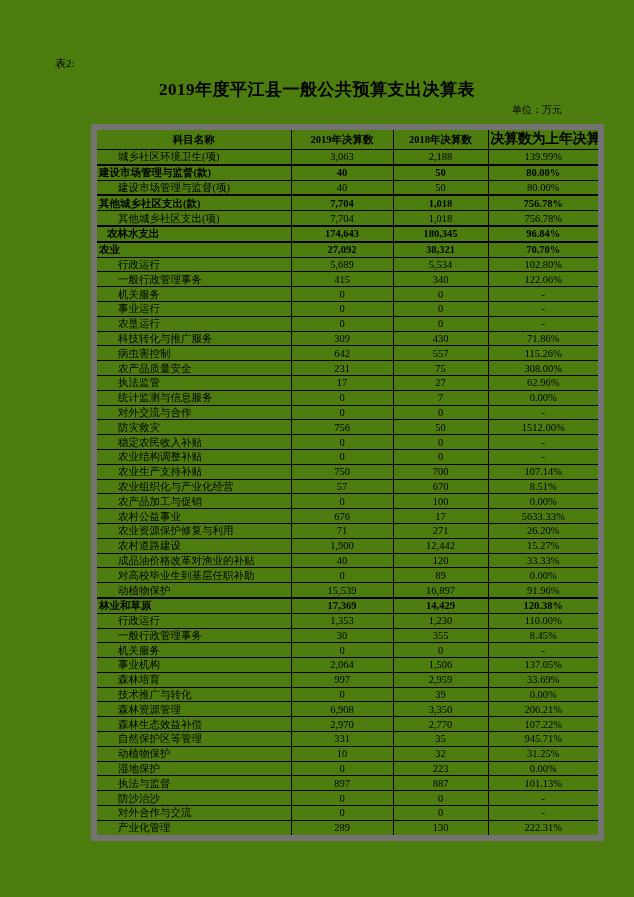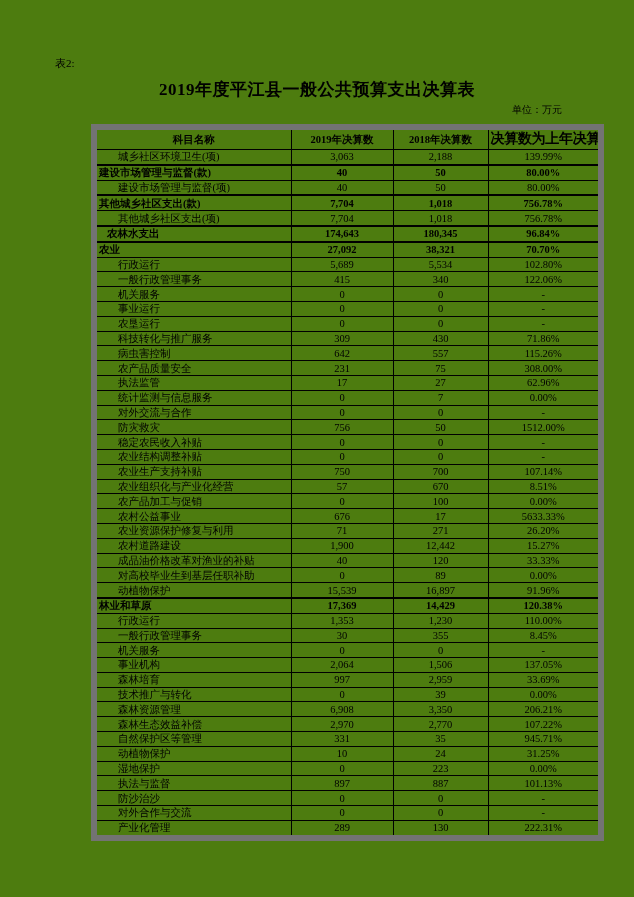--- a/index.html
+++ b/index.html
@@ -312,21 +312,21 @@
         </tr>
         <tr>
           <td class="name lv2">自然保护区等管理</td>
           <td class="num">331</td>
           <td class="num">35</td>
           <td class="num">945.71%</td>
         </tr>
         <tr>
           <td class="name lv2">动植物保护</td>
           <td class="num">10</td>
-          <td class="num">24</td>
+          <td class="num">32</td>
           <td class="num">31.25%</td>
         </tr>
         <tr>
           <td class="name lv2">湿地保护</td>
           <td class="num">0</td>
           <td class="num">223</td>
           <td class="num">0.00%</td>
         </tr>
         <tr>
           <td class="name lv2">执法与监督</td>

